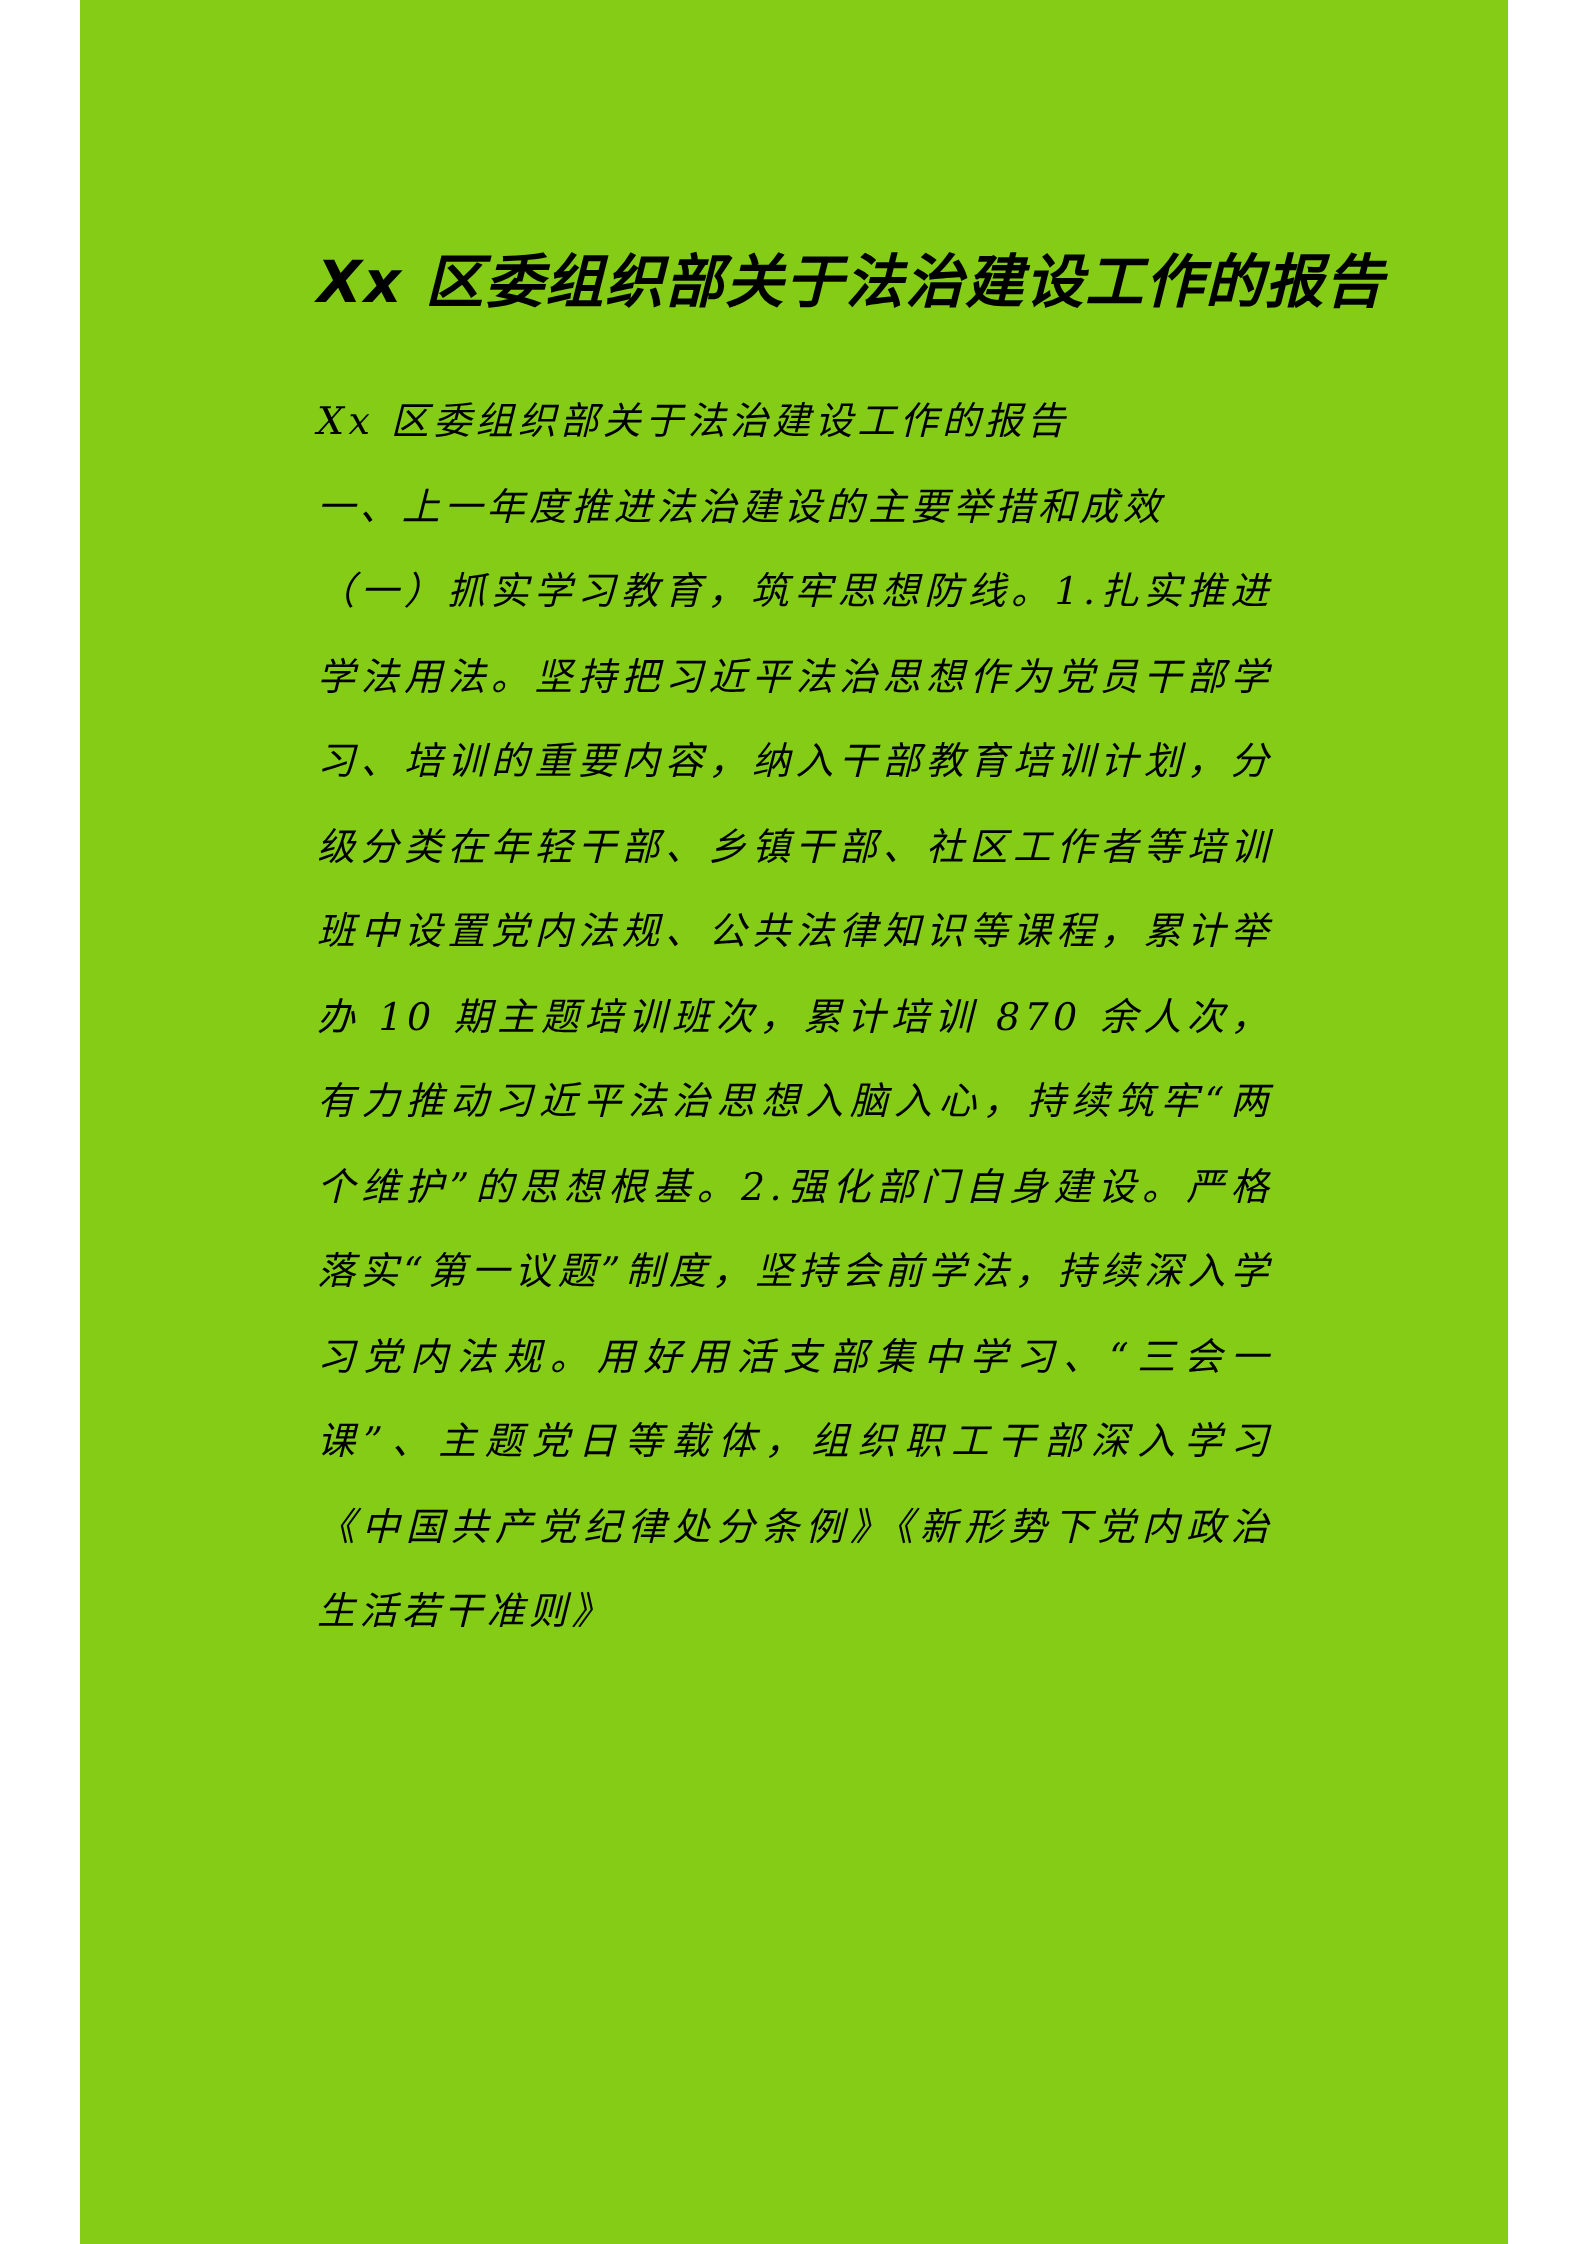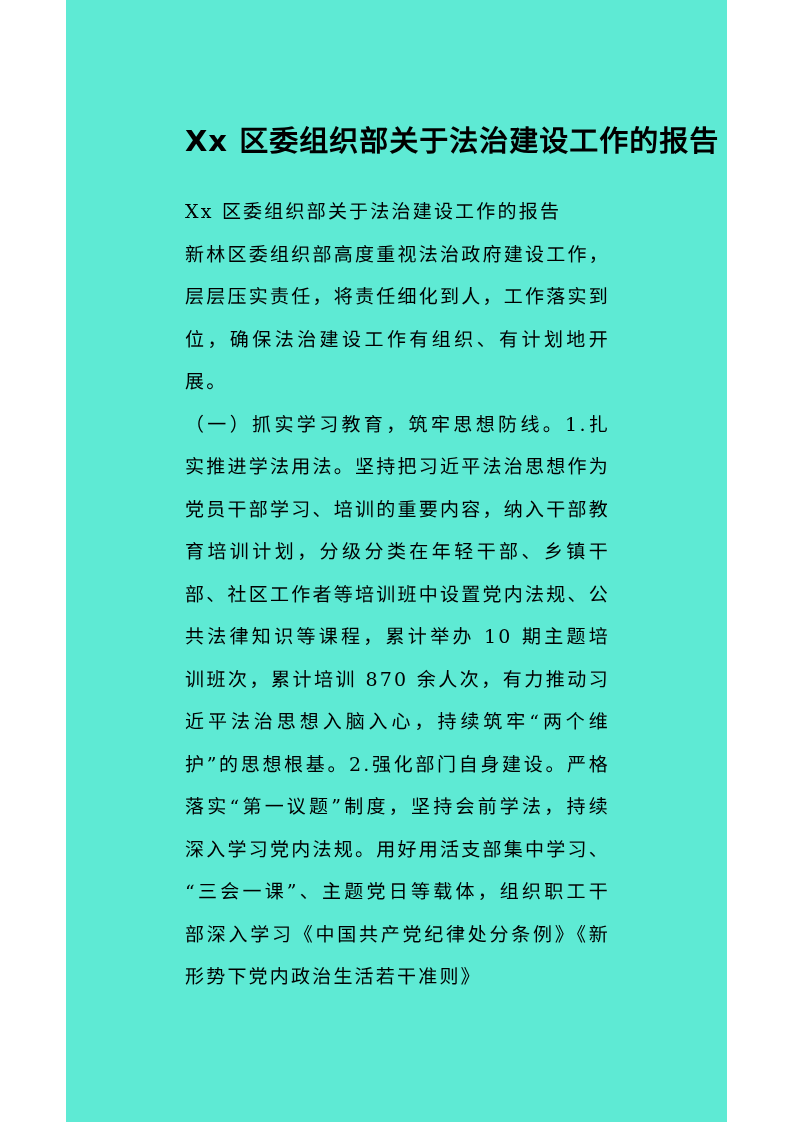--- a/index.html
+++ b/index.html
@@ -2,29 +2,30 @@
 <html lang="zh-CN"><head>
 <meta charset="utf-8">
 <style>
   html, body {
     margin: 0;
     padding: 0;
     background: #ffffff;
   }
   .page {
     position: relative;
-    width: 661px;
+    width: 714px;
     height: 1122px;
     margin: 0 auto;
-    background: #5eead4;
+    background: #84cc16;
     color: #000000;
     box-sizing: border-box;
     padding: 120px 117px 0 119px;
     overflow: hidden;
     font-family: "DejaVu Serif", "Liberation Serif", serif;
+    font-style: italic;
   }
   .doc-title {
     font-family: "DejaVu Sans", "Liberation Sans", sans-serif;
     font-size: 29px;
     font-weight: bold;
     line-height: 42px;
     text-align: center;
     margin: 0 0 28px 0;
     letter-spacing: 1px;
     white-space: nowrap;
@@ -47,18 +48,18 @@
 </head>
 <body>
 
 <div class="page">
   <h1 class="doc-title">Xx 区委组织部关于法治建设工作的报告</h1>
 
   <div class="doc-body">
     <p class="subtitle">Xx 区委组织部关于法治建设工作的报告</p>
 
 
+    <p>一、上一年度推进法治建设的主要举措和成效</p>
 
-    <p>新林区委组织部高度重视法治政府建设工作，层层压实责任，将责任细化到人，工作落实到位，确保法治建设工作有组织、有计划地开展。</p>
 
     <p>（一）抓实学习教育，筑牢思想防线。1.扎实推进学法用法。坚持把习近平法治思想作为党员干部学习、培训的重要内容，纳入干部教育培训计划，分级分类在年轻干部、乡镇干部、社区工作者等培训班中设置党内法规、公共法律知识等课程，累计举办 10 期主题培训班次，累计培训 870 余人次，有力推动习近平法治思想入脑入心，持续筑牢“两个维护”的思想根基。2.强化部门自身建设。严格落实“第一议题”制度，坚持会前学法，持续深入学习党内法规。用好用活支部集中学习、“三会一课”、主题党日等载体，组织职工干部深入学习《中国共产党纪律处分条例》《新形势下党内政治生活若干准则》</p>
   </div>
 </div>
 
 </body></html>

